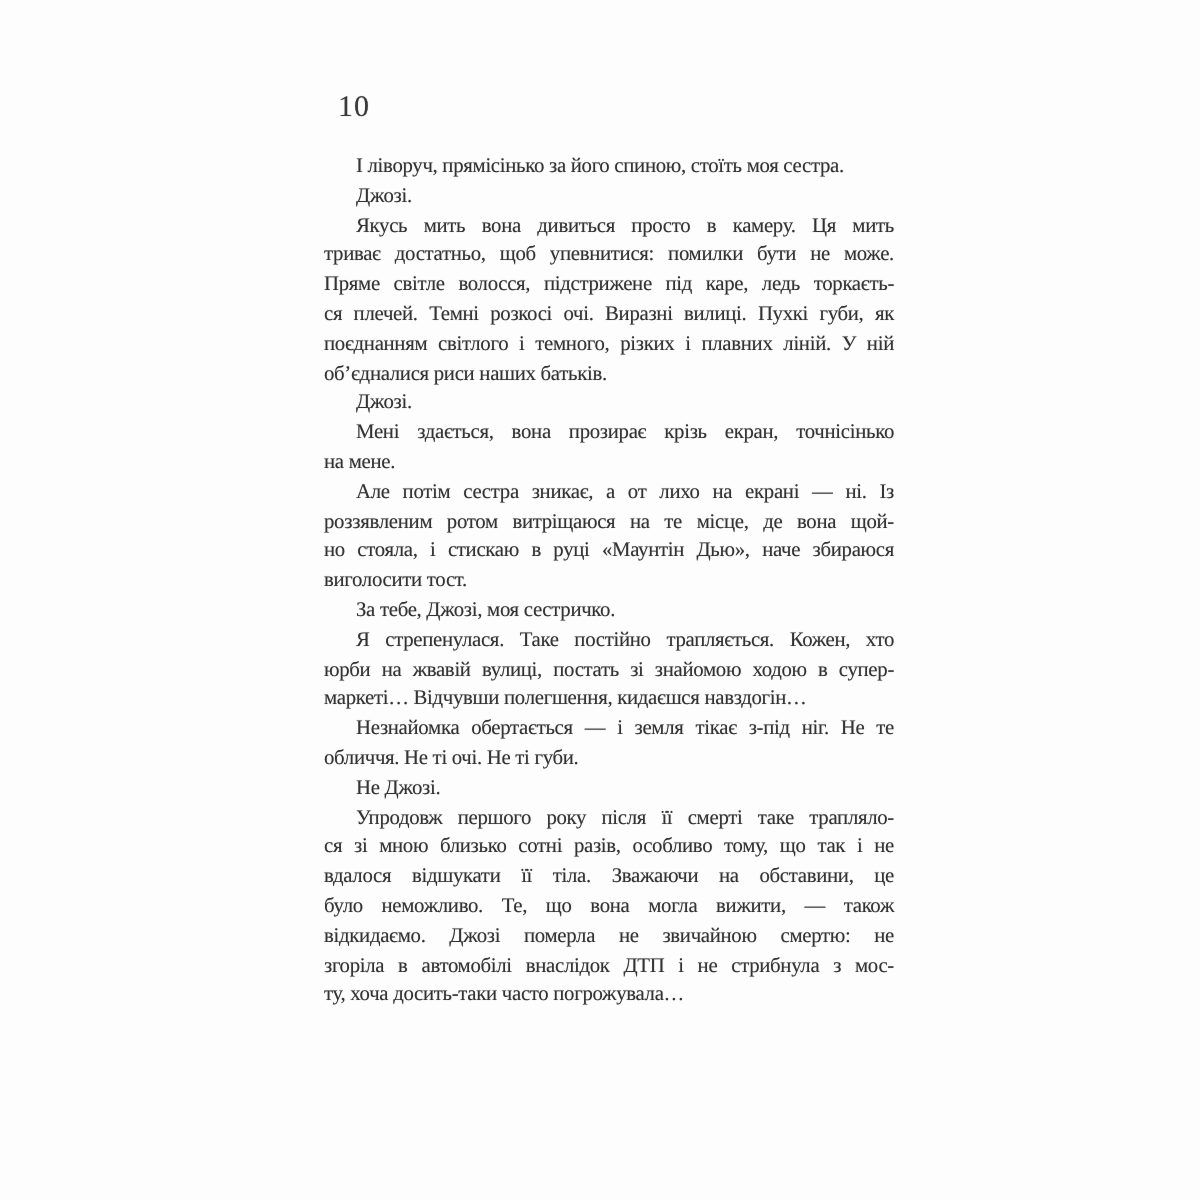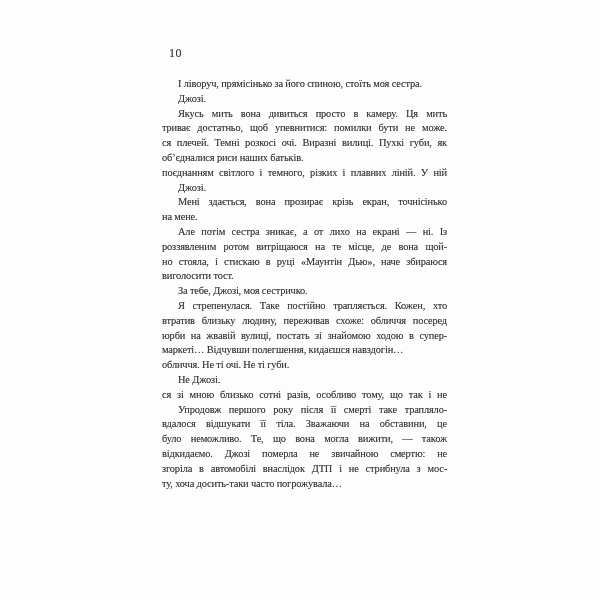--- a/index.html
+++ b/index.html
@@ -12,21 +12,21 @@
     width: 600px;
     height: 600px;
     background: #fdfdfd;
     font-family: "Liberation Serif", serif;
     overflow: hidden;
   }
   .page-number {
     position: absolute;
     left: 169px;
     top: 46px;
-    font-size: 12px;
+    font-size: 15px;
     letter-spacing: 0.5px;
     color: #3a3a3a;
     text-shadow: 0 0 0.5px rgba(40,40,40,0.45);
   }
   .text-block {
     position: absolute;
     left: 162px;
     top: 77px;
     width: 285px;
     font-size: 10.4px;
@@ -52,38 +52,39 @@
 </head>
 <body>
 
 <div class="page">
   <div class="page-number">10</div>
   <div class="text-block" id="text-block">
       <div class="line first last">І ліворуч, прямісінько за його спиною, стоїть моя сестра.</div>
       <div class="line italic first last">Джозі.</div>
       <div class="line first">Якусь мить вона дивиться просто в камеру. Ця мить</div>
       <div class="line">триває достатньо, щоб упевнитися: помилки бути не може.</div>
+      <div class="line">Пряме світле волосся, підстрижене під каре, ледь торкаєть-</div>
       <div class="line">ся плечей. Темні розкосі очі. Виразні вилиці. Пухкі губи, як</div>
+      <div class="line">поєднанням світлого і темного, різких і плавних ліній. У ній</div>
       <div class="line last">об’єдналися риси наших батьків.</div>
-      <div class="line">поєднанням світлого і темного, різких і плавних ліній. У ній</div>
       <div class="line italic first last">Джозі.</div>
       <div class="line first">Мені здається, вона прозирає крізь екран, точнісінько</div>
       <div class="line last">на мене.</div>
       <div class="line first">Але потім сестра зникає, а от лихо на екрані — ні. Із</div>
       <div class="line">роззявленим ротом витріщаюся на те місце, де вона щой-</div>
       <div class="line">но стояла, і стискаю в руці «Маунтін Дью», наче збираюся</div>
       <div class="line last">виголосити тост.</div>
       <div class="line italic first last">За тебе, Джозі, моя сестричко.</div>
       <div class="line first">Я стрепенулася. Таке постійно трапляється. Кожен, хто</div>
-      <div class="line">втратив близьку людину, переживав схоже: обличчя посеред</div>
       <div class="line">юрби на жвавій вулиці, постать зі знайомою ходою в супер-</div>
       <div class="line last">маркеті… Відчувши полегшення, кидаєшся навздогін…</div>
+      <div class="line first">Незнайомка обертається — і земля тікає з-під ніг. Не те</div>
       <div class="line last">обличчя. Не ті очі. Не ті губи.</div>
       <div class="line first last">Не Джозі.</div>
+      <div class="line first">Упродовж першого року після її смерті таке трапляло-</div>
       <div class="line">ся зі мною близько сотні разів, особливо тому, що так і не</div>
-      <div class="line first">Упродовж першого року після її смерті таке трапляло-</div>
       <div class="line">вдалося відшукати її тіла. Зважаючи на обставини, це</div>
       <div class="line">було неможливо. Те, що вона могла вижити, — також</div>
       <div class="line">відкидаємо. Джозі померла не звичайною смертю: не</div>
       <div class="line">згоріла в автомобілі внаслідок ДТП і не стрибнула з мос-</div>
       <div class="line last">ту, хоча досить-таки часто погрожувала…</div>
     </div>
 </div>
 
 </body></html>

